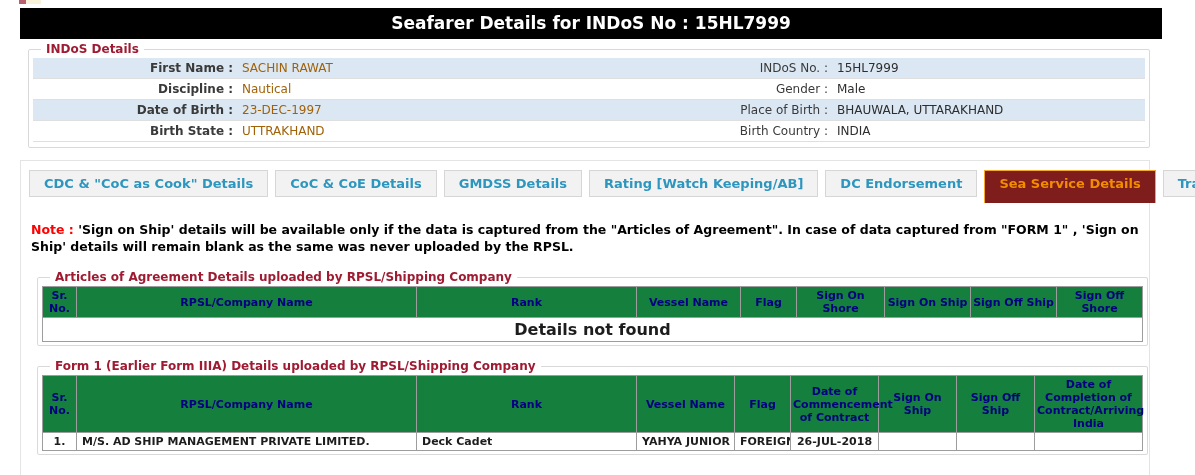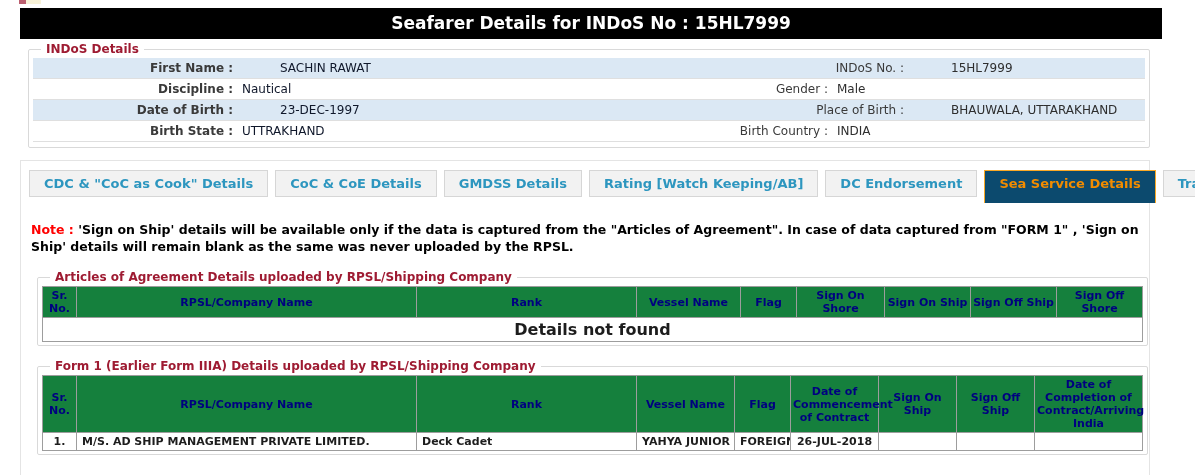--- a/index.html
+++ b/index.html
@@ -25,41 +25,41 @@
     margin:0; padding:2px 4px 5px 4px;
   }
   legend {
     color:#9e1b32; font-weight:bold; font-size:12px;
     margin-left:8px; padding:0 5px;
   }
   .indos-fieldset { margin:3px 45px 0 28px; }
 
   .indos-row { display:flex; height:21px; line-height:21px; font-size:12px;
     border-bottom:1px solid #dfdfdf; }
-  .indos-row.alt { background:#dbe8f4;gap:38px; }
+  .indos-row.alt { background:#dbe8f4; }
   .indos-label  { flex:0 0 205px; text-align:right; font-weight:bold; color:#3a3a3a; padding-right:5px; white-space:nowrap;}
-  .indos-value  { flex:0 0 380px; padding-left:4px; color:#0f172a; white-space:nowrap;}
+  .indos-value  { flex:0 0 380px; padding-left:4px; color:#a16207; white-space:nowrap;}
   .indos-label2 { flex:0 0 215px; text-align:right; font-weight:normal; color:#3a3a3a; padding-right:5px; white-space:nowrap;}
   .indos-value2 { flex:1; padding-left:4px; color:#2e2e2e; white-space:nowrap;}
 
   
   .tab-panel {
     margin:12px 45px 0 20px; width:1130px;
     border:1px solid #e4e4e4; background:#fff;
     padding-bottom:26px;
   }
   .tabs { display:flex; gap:7px; padding:9px 8px 0 8px; align-items:flex-start; }
   .tab {
     height:27px; line-height:25px; padding:0 14px;
     background:#f2f2f2; border:1px solid #d6d6d6;
     color:#2d96bf; font-size:13px; font-weight:bold;
     white-space:nowrap; cursor:pointer;
   }
   .tab.active {
-    background:#0c4a6e; border:1px solid #f9a825; border-bottom:none;
+    background:#7f1d1d; border:1px solid #f9a825; border-bottom:none;
     color:#f28c00; height:33px; margin-bottom:-6px; position:relative; z-index:2;
   }
 
   
   .note {
     margin:24px 10px 0 10px; font-size:12.5px; font-weight:bold;
     color:#000; line-height:17px;
   }
   .note-prefix { color:#ff0000; }
 

